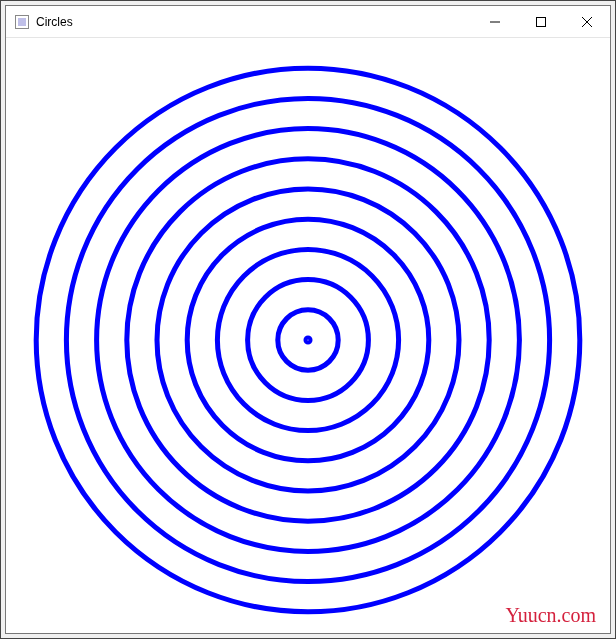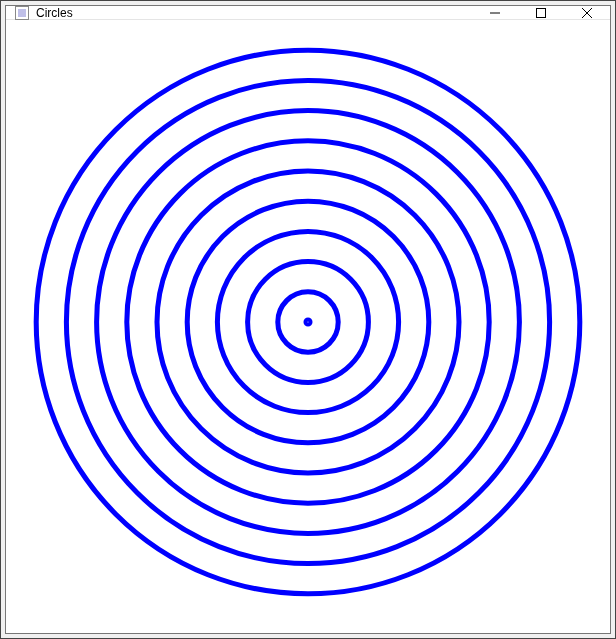--- a/index.html
+++ b/index.html
@@ -18,21 +18,21 @@
     }
     .window {
       position: absolute;
       inset: 4px;
       background: #ffffff;
       border: 1px solid #777;
       display: flex;
       flex-direction: column;
     }
     .titlebar {
-      height: 14px;
+      height: 32px;
       display: flex;
       align-items: center;
       background: #ffffff;
       border-bottom: 1px solid #e5e5e5;
       user-select: none;
     }
     .app-icon {
       width: 16px;
       height: 16px;
       margin-left: 8px;
@@ -112,14 +112,15 @@
         <circle cx="300" cy="300" r="30" fill="none" stroke="#0000ff" stroke-width="5"></circle>
         <circle cx="300" cy="300" r="60" fill="none" stroke="#0000ff" stroke-width="5"></circle>
         <circle cx="300" cy="300" r="90" fill="none" stroke="#0000ff" stroke-width="5"></circle>
         <circle cx="300" cy="300" r="120" fill="none" stroke="#0000ff" stroke-width="5"></circle>
         <circle cx="300" cy="300" r="150" fill="none" stroke="#0000ff" stroke-width="5"></circle>
         <circle cx="300" cy="300" r="180" fill="none" stroke="#0000ff" stroke-width="5"></circle>
         <circle cx="300" cy="300" r="210" fill="none" stroke="#0000ff" stroke-width="5"></circle>
         <circle cx="300" cy="300" r="240" fill="none" stroke="#0000ff" stroke-width="5"></circle>
         <circle cx="300" cy="300" r="270" fill="none" stroke="#0000ff" stroke-width="5"></circle>
       </svg>
+    <div class="watermark">Yuucn.com</div>
   </div>
 </div>
 
 </body></html>

